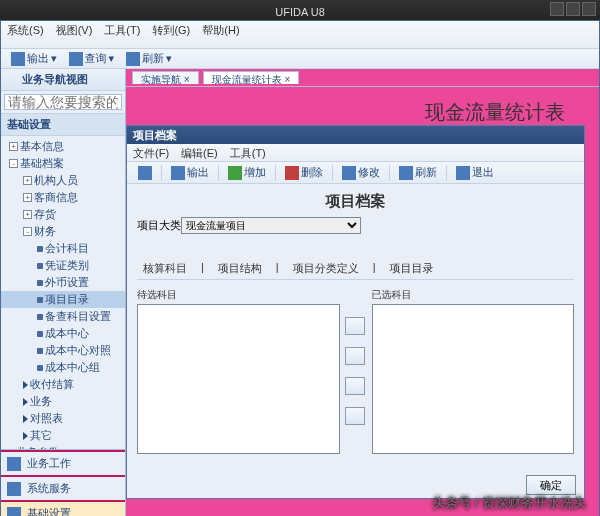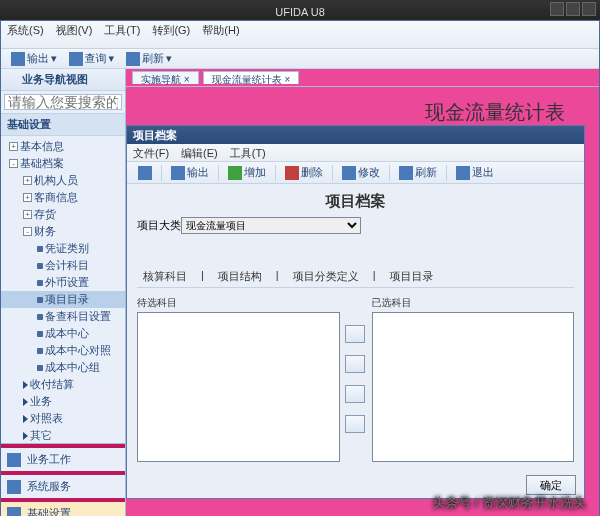--- a/index.html
+++ b/index.html
@@ -20,42 +20,42 @@
 .sb-search input { width:100%; height:16px; border:1px solid #a8bcd6; padding:0 3px; font-size:14px; }
 .sb-head { padding:3px 6px; background:#d5e2f2; color:#2a4a7a; font-weight:bold; border-top:1px solid #c5d2e4; border-bottom:1px solid #c5d2e4; }
 .tree { flex:1; overflow:auto; padding:2px 0; font-size:10px; }
 .tn { display:flex; align-items:center; padding:1px 4px; color:#2a4a7a; cursor:pointer; gap:2px; }
 .tn.l1 { padding-left:8px; } .tn.l2 { padding-left:22px; } .tn.l3 { padding-left:36px; }
 .tn.sel { background:#b8d0ea; }
 .tog { width:9px; height:9px; border:1px solid #7a8a9a; background:#fff; font-size:8px; line-height:7px; text-align:center; color:#555; }
 .dot { width:6px; height:6px; background:#4a6a9a; border-radius:1px; }
 .tri { display:inline-block; width:0; height:0; border-top:4px solid transparent; border-bottom:4px solid transparent; border-left:5px solid #2a4a7a; }
 .sb-bot { border-top:1px solid #a8bcd6; }
-.sb-bot .row { padding:4px 6px; display:flex; align-items:center; gap:6px; color:#2a4a7a; border-top:4px solid #be185d; }
+.sb-bot .row { padding:4px 6px; display:flex; align-items:center; gap:6px; color:#2a4a7a; border-top:2px solid #be185d; }
 .sb-bot .row.act { background:#fcebc5; }
 .sq { width:14px; height:14px; background:#4a7aba; }
 .main { flex:1; background:#ec4899; position:relative; }
 .tabs { height:18px; padding:2px 6px; display:flex; gap:4px; border-bottom:1px solid #a8bcd6; }
 .tab { padding:1px 8px; background:#f0f5fb; border:1px solid #a8bcd6; border-bottom:none; color:#2a4a7a; font-size:10px; }
 .tab.a { background:#fff; }
 .content { padding:6px 14px; }
 .pg-title { text-align:right; padding:6px 20px 10px; font-size:20px; font-weight:normal; color:#333; }
 .dialog { position:absolute; left:0; top:56px; right:14px; bottom:26px; border:1px solid #5a7aaa; background:#eaeff7; display:flex; flex-direction:column; }
 .dlg-title { height:18px; background:linear-gradient(#3a5a8a,#2a4a7a); color:#fff; padding:2px 6px; font-weight:bold; }
 .dlg-menu { height:18px; background:linear-gradient(#f5f8fc,#e8eef6); border-bottom:1px solid #c5d2e4; padding:2px 6px; color:#333; }
 .dlg-menu span { margin-right:12px; }
 .dlg-tool { height:22px; background:linear-gradient(#f2f6fb,#e3ebf5); border-bottom:1px solid #c5d2e4; padding:2px 6px; display:flex; align-items:center; gap:2px; }
 .dt { padding:2px 5px; display:flex; align-items:center; gap:2px; color:#2a4a7a; }
 .sep { width:1px; height:16px; background:#c5d2e4; margin:0 2px; }
 .dlg-body { flex:1; padding:6px 10px; background:#eaeff7; position:relative; }
 .dlg-hd { text-align:center; font-size:15px; font-weight:bold; color:#333; margin:2px 0 6px; }
 .fld { display:flex; align-items:center; justify-content:flex-start; margin-bottom:24px; }
 .fld select { width:180px; height:17px; border:1px solid #7a8a9a; font-size:10px; }
 .subtabs { display:flex; gap:10px; padding:2px 4px; border-bottom:1px solid #c5d2e4; font-size:10px; color:#333; }
-.subtabs span { padding:1px 2px;margin-top:8px; }
+.subtabs span { padding:1px 2px; }
 .boxes { display:flex; gap:5px; margin-top:8px; }
 .box { flex:1; }
 .box-lbl { font-size:10px; color:#333; margin-bottom:2px; }
 .lb { border:1px solid #7a8a9a; background:#fff; height:150px; }
 .arrows { width:22px; display:flex; flex-direction:column; justify-content:center; gap:12px; }
 .abtn { width:20px; height:18px; border:1px solid #8a9ab0; background:linear-gradient(#f5f8fc,#dce7f4); }
 .dlg-foot { height:26px; display:flex; justify-content:flex-end; align-items:center; padding:0 8px; }
 .btn { width:50px; height:20px; border:1px solid #7a8a9a; background:linear-gradient(#f5f8fc,#dce7f4); }
 .wm { position:absolute; right:14px; bottom:4px; font-size:13px; color:#737373; text-shadow:0 0 4px #000,0 0 4px #000; }
 </style>
@@ -117,25 +117,25 @@
           <div class="tn l2">
             <span class="tog">+</span>
             <span>存货</span>
           </div>
           <div class="tn l2">
             <span class="tog">-</span>
             <span>财务</span>
           </div>
           <div class="tn l3">
             <span class="dot"></span>
+            <span>会计科目</span>
+          </div>
+          <div class="tn l3">
+            <span class="dot"></span>
             <span>凭证类别</span>
-          </div>
-          <div class="tn l3">
-            <span class="dot"></span>
-            <span>会计科目</span>
           </div>
           <div class="tn l3">
             <span class="dot"></span>
             <span>外币设置</span>
           </div>
           <div class="tn l3 sel">
             <span class="dot"></span>
             <span>项目目录</span>
           </div>
           <div class="tn l3">

